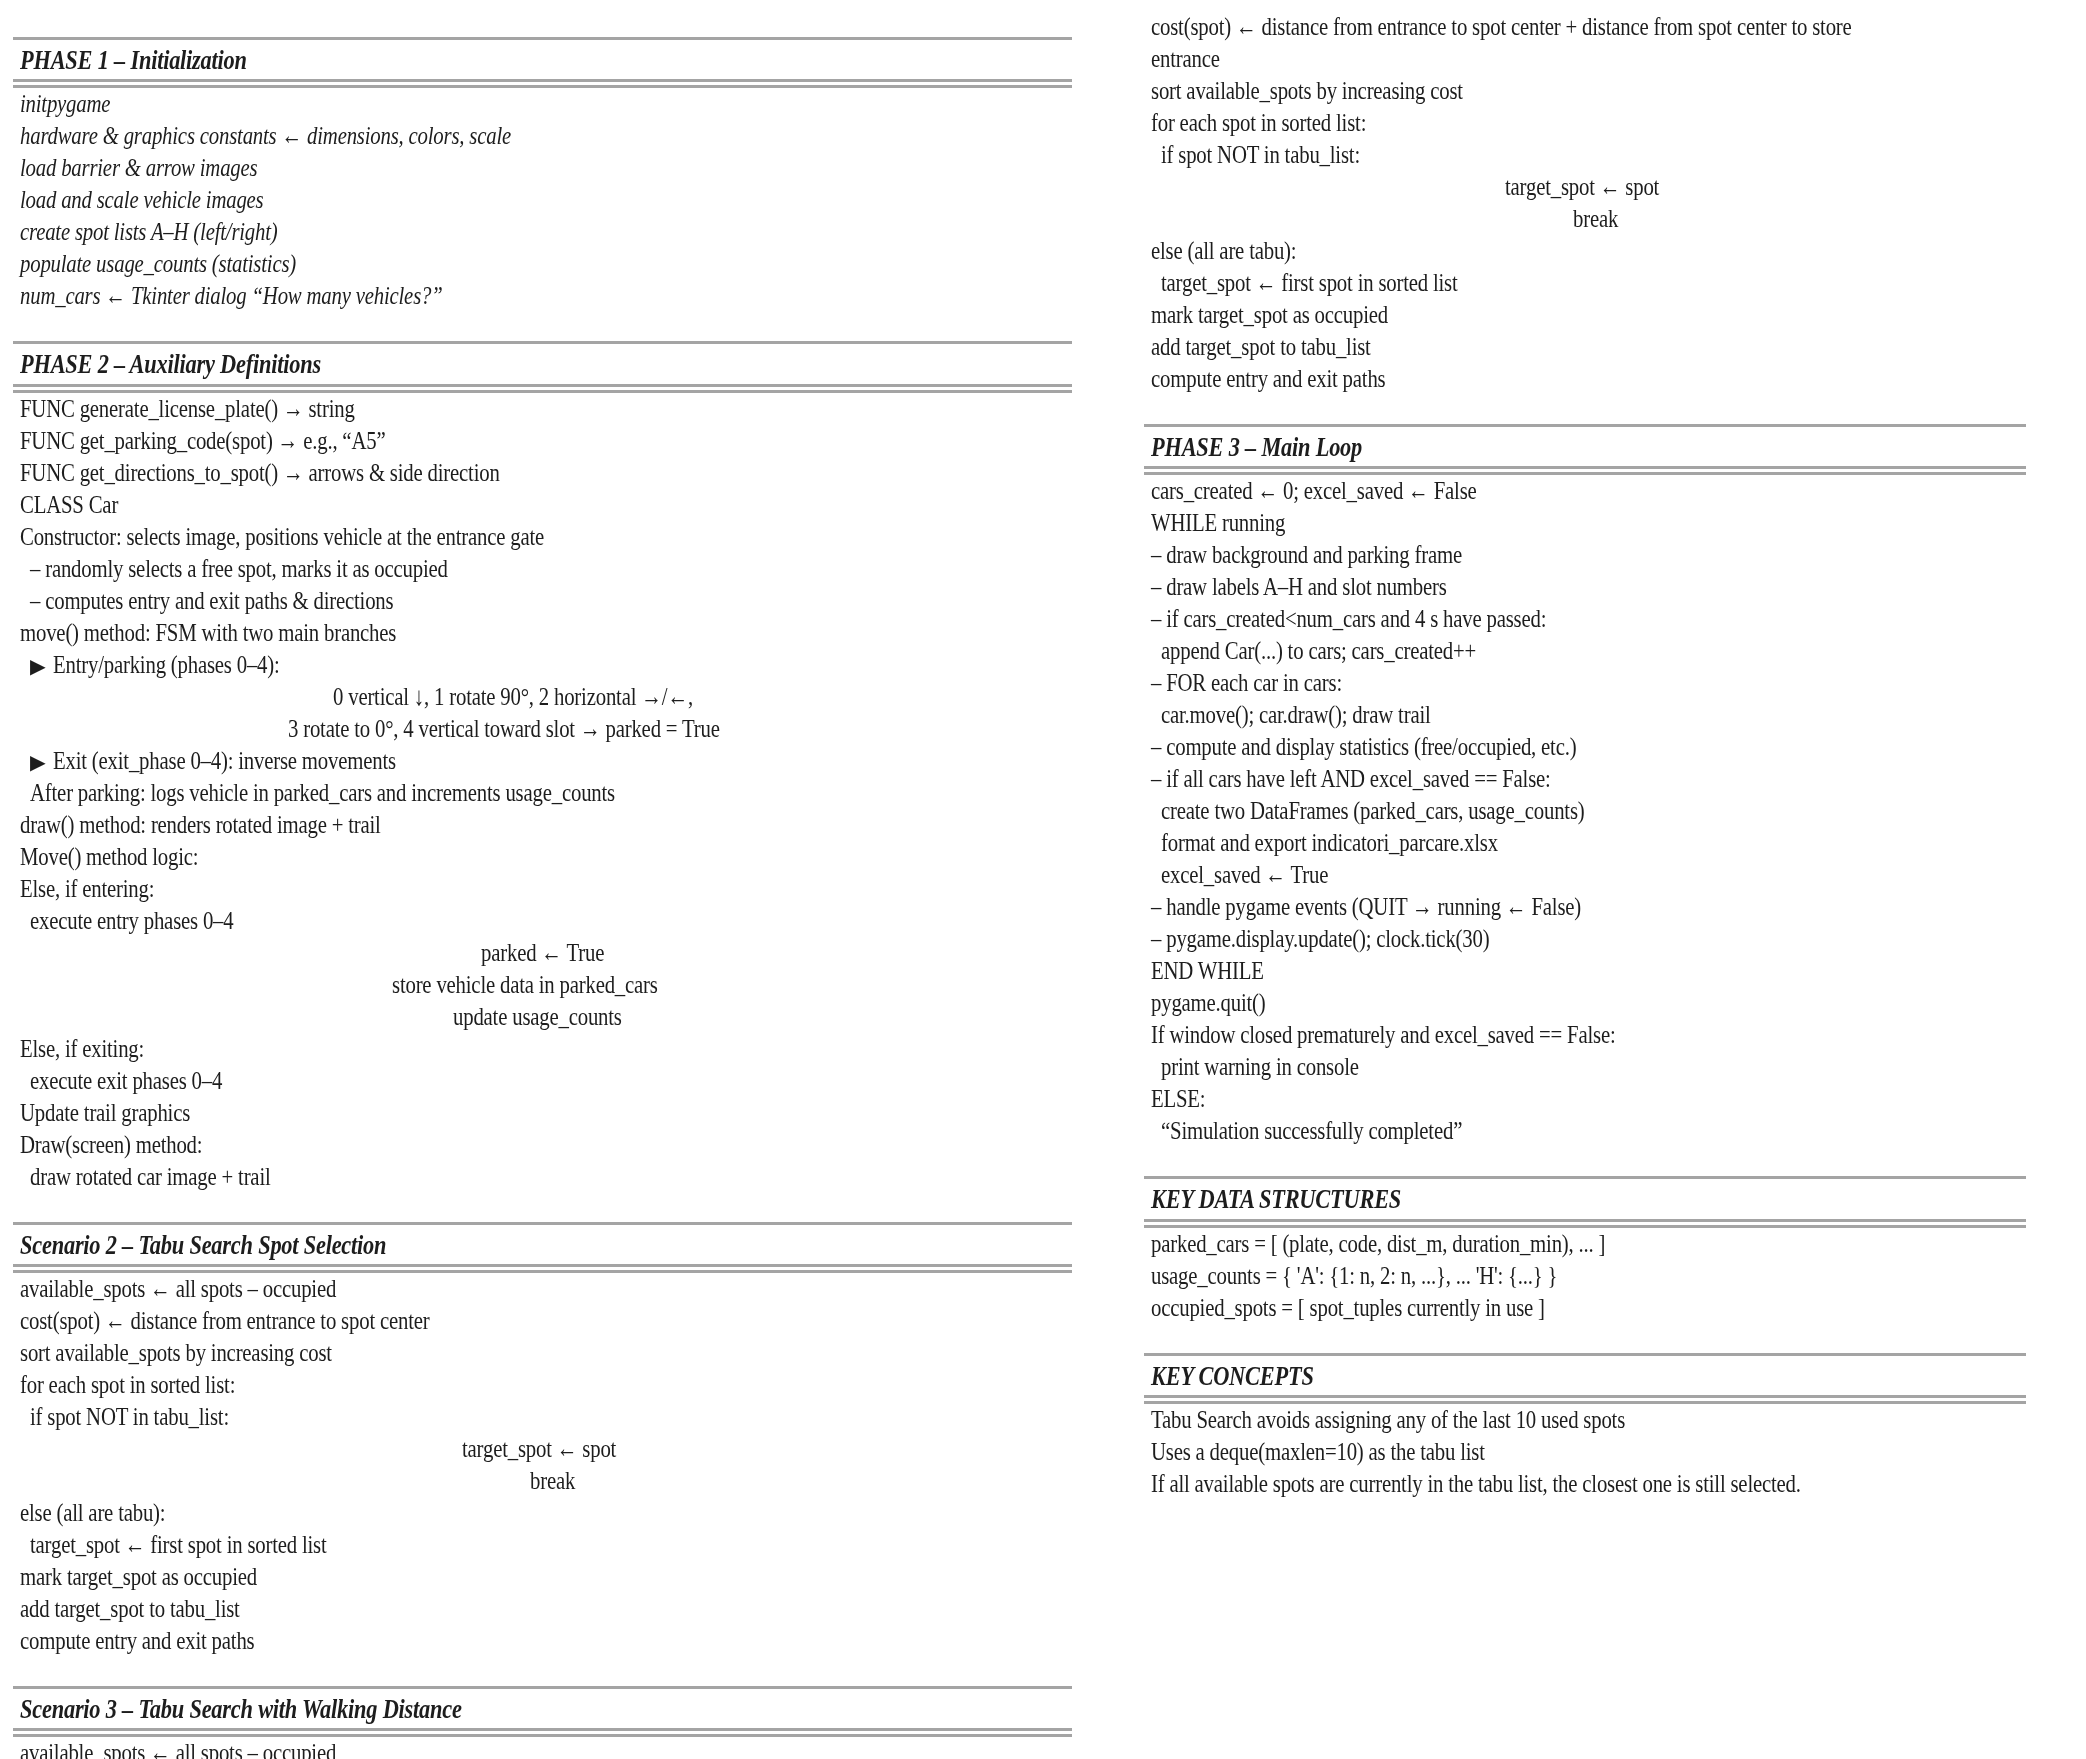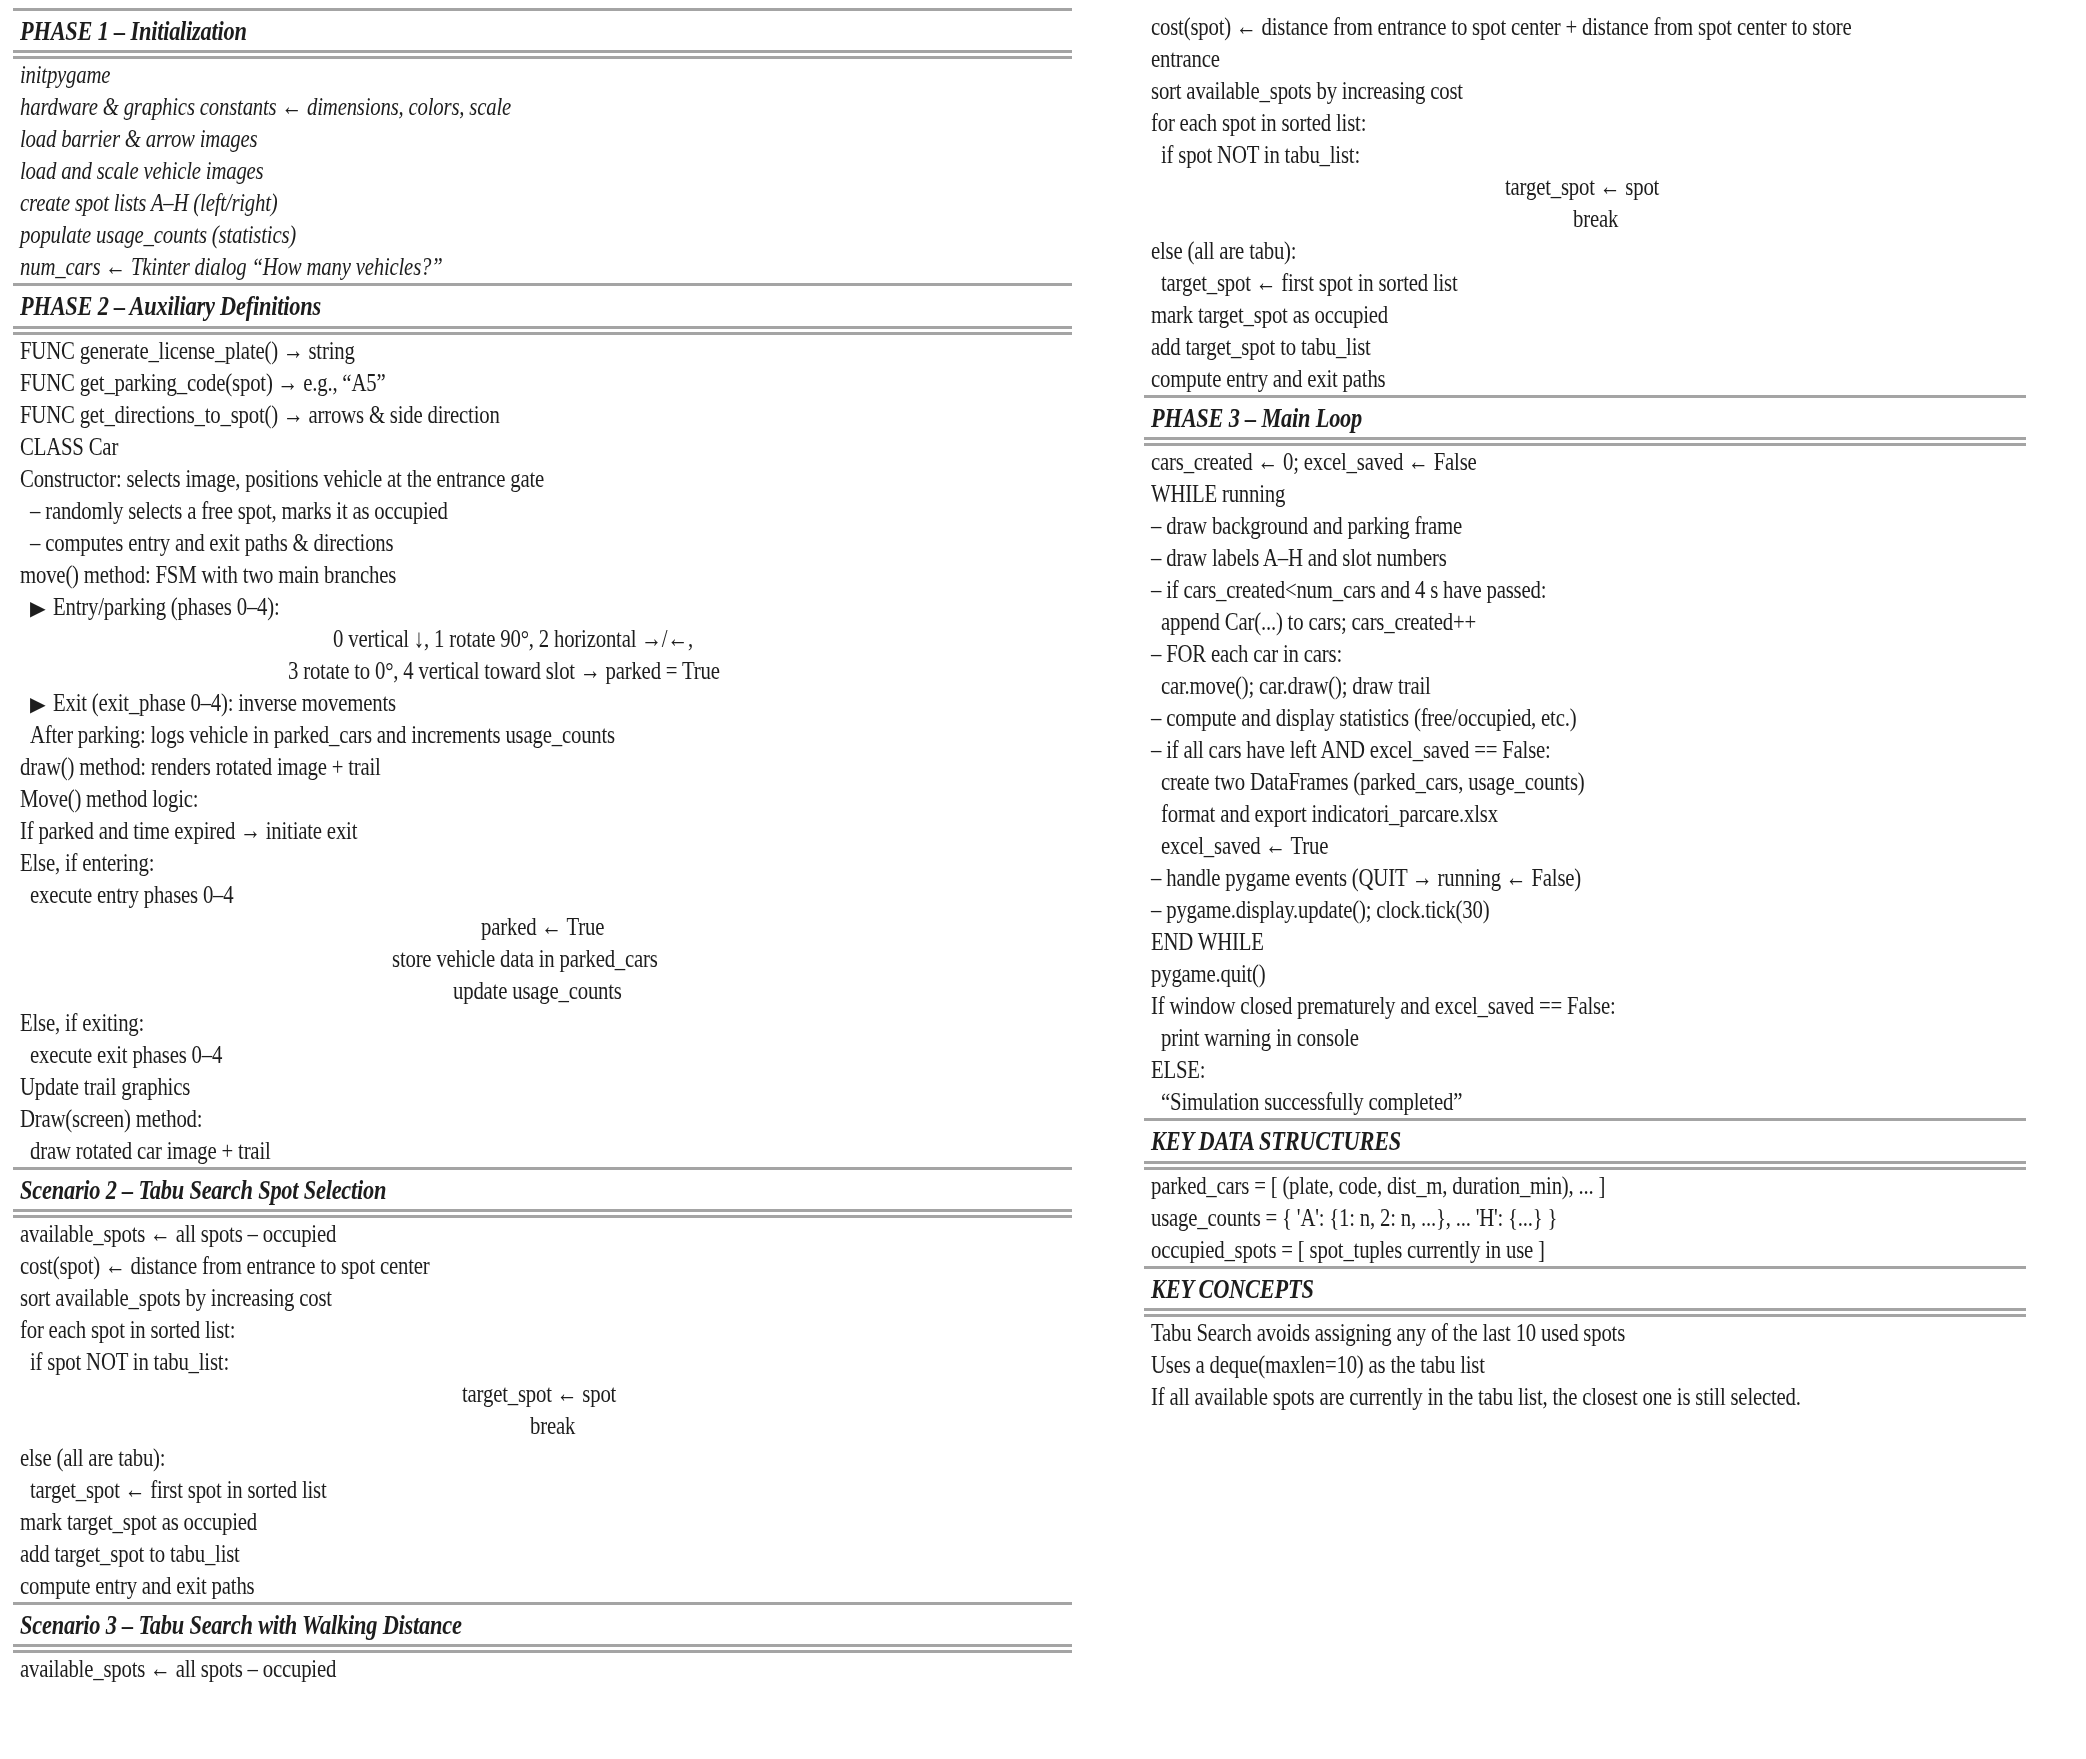--- a/index.html
+++ b/index.html
@@ -23,20 +23,21 @@
   .col-right { left: 1144px; top: 11.2px; width: 882px; }
 
   .sec-header {
     border-top: 3.6px solid #a4a4a4;
     border-bottom: 9.2px double #a4a4a4;
     padding: 4.1px 0 4.1px 7.1px;
     height: 31px;
     line-height: 31px;
     white-space: nowrap;
     overflow: visible;
+    margin-top: 29px;
   }
   .sec-header .t {
     display: inline-block;
     transform: scaleX(0.8);
     transform-origin: 0 50%;
     font-size: 28px;
     font-weight: bold;
     font-style: italic;
     letter-spacing: -0.01em;
     white-space: nowrap;
@@ -91,21 +92,20 @@
       <div class="row i1"><span class="t">– randomly selects a free spot, marks it as occupied</span></div>
       <div class="row i1"><span class="t">– computes entry and exit paths &amp; directions</span></div>
       <div class="row"><span class="t">move() method: FSM with two main branches</span></div>
       <div class="row i1"><span class="bullet">▶</span><span class="t">Entry/parking (phases 0–4):</span></div>
       <div class="row i2"><span class="t">0 vertical ↓, 1 rotate 90°, 2 horizontal →/←,</span></div>
       <div class="row i2"><span class="t">3 rotate to 0°, 4 vertical toward slot → parked = True</span></div>
       <div class="row i1"><span class="bullet">▶</span><span class="t">Exit (exit_phase 0–4): inverse movements</span></div>
       <div class="row i1"><span class="t">After parking: logs vehicle in parked_cars and increments usage_counts</span></div>
       <div class="row"><span class="t">draw() method: renders rotated image + trail</span></div>
       <div class="row"><span class="t">Move() method logic:</span></div>
-      <div class="row"><span class="t">If parked and time expired → initiate exit</span></div>
       <div class="row"><span class="t">Else, if entering:</span></div>
       <div class="row i1"><span class="t">execute entry phases 0–4</span></div>
       <div class="row i2"><span class="t">parked ← True</span></div>
       <div class="row i2"><span class="t">store vehicle data in parked_cars</span></div>
       <div class="row i2"><span class="t">update usage_counts</span></div>
       <div class="row"><span class="t">Else, if exiting:</span></div>
       <div class="row i1"><span class="t">execute exit phases 0–4</span></div>
       <div class="row"><span class="t">Update trail graphics</span></div>
       <div class="row"><span class="t">Draw(screen) method:</span></div>
       <div class="row i1"><span class="t">draw rotated car image + trail</span></div>

